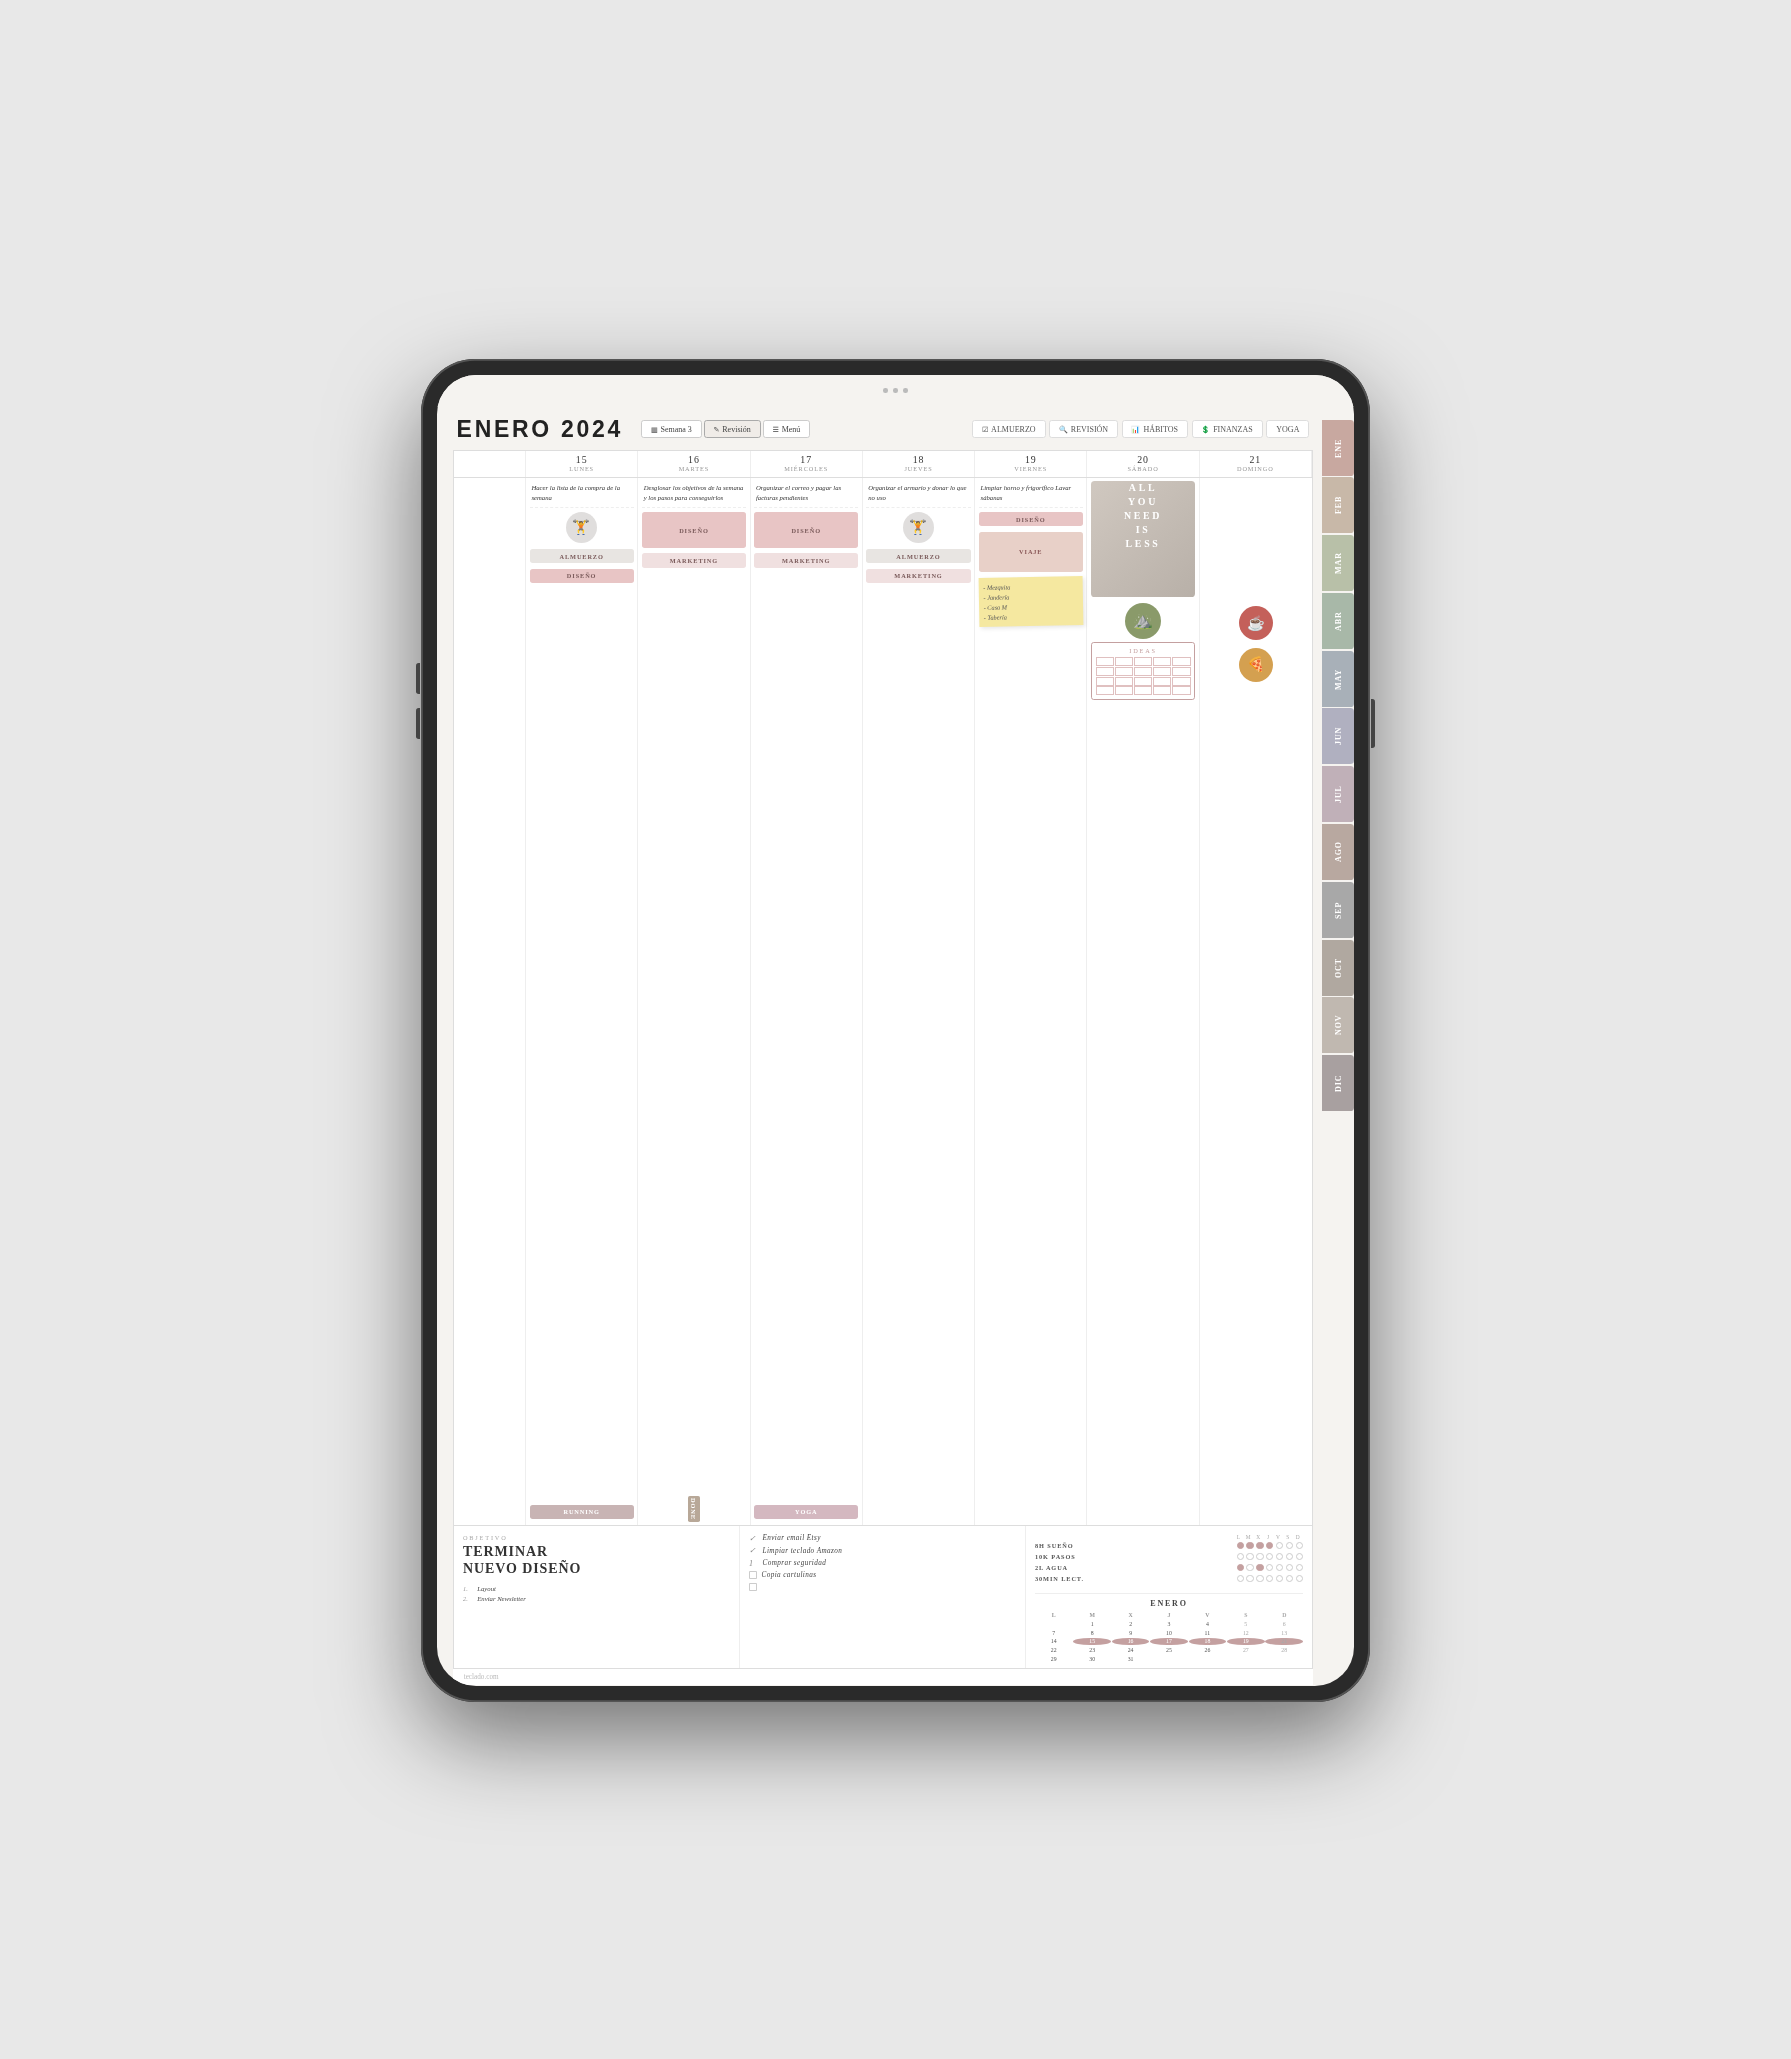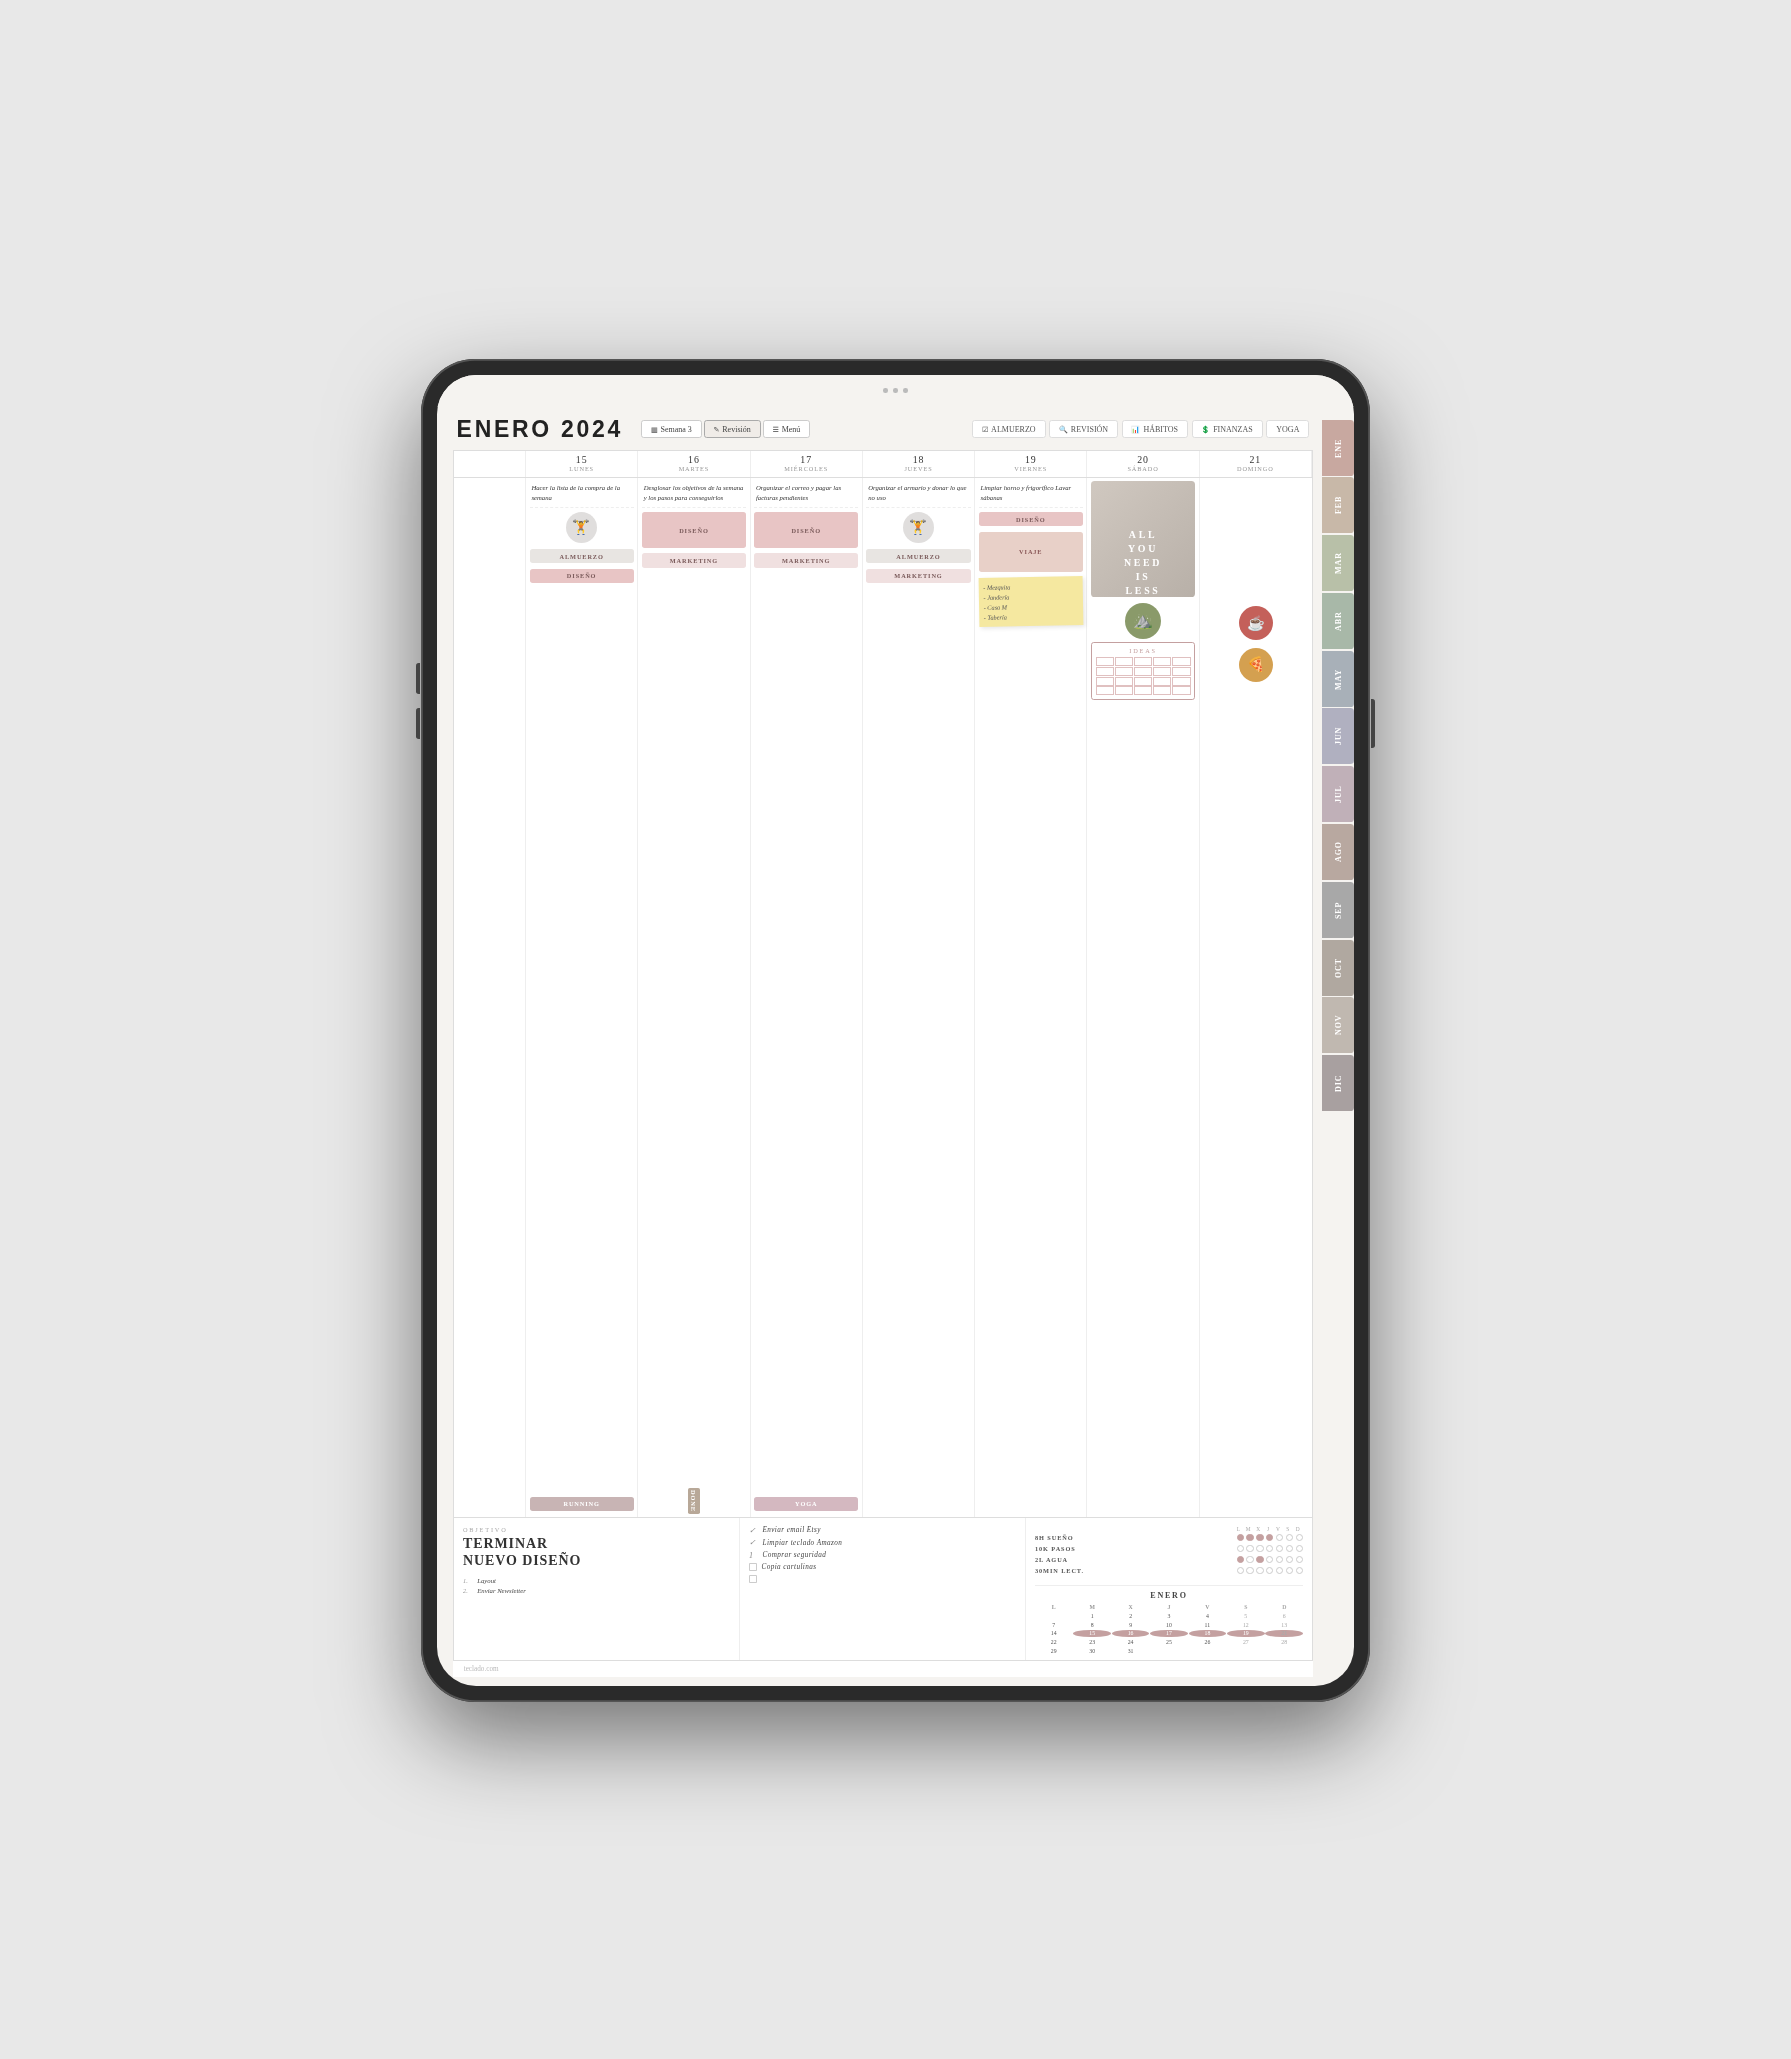--- a/index.html
+++ b/index.html
@@ -86,21 +86,21 @@
       transform: rotate(180deg);
       margin-bottom: 1.8px;
       border-radius: 3.6px 0 0 3.6px;
     }
 
     
     .planner {
       flex: 1;
       display: flex;
       flex-direction: column;
-      padding: 9px 41px 9px 16px;
+      padding: 9px 41px 1px 16px;
       overflow: hidden;
     }
 
     
     .planner-header {
       display: flex;
       align-items: center;
       justify-content: space-between;
       margin-bottom: 7.2px;
       padding: 0 3.6px;
@@ -370,21 +370,21 @@
       font-size: 16px;
     }
 
     .sticker-gray { background: #e0dedd; }
     .sticker-green { background: #8a9a6a; color: white; }
 
     .photo-placeholder {
       background: linear-gradient(135deg, #d0c8c0, #b8b0a8);
       border-radius: 3.6px;
       display: flex;
-      align-items: flex-end;
+      align-items: flex-start;
       justify-content: center;
       color: white;
       font-size: 9px;
       font-weight: bold;
       text-align: center;
       line-height: 1.3;
       letter-spacing: 1.8px;
     }
 
     .ideas-box {

